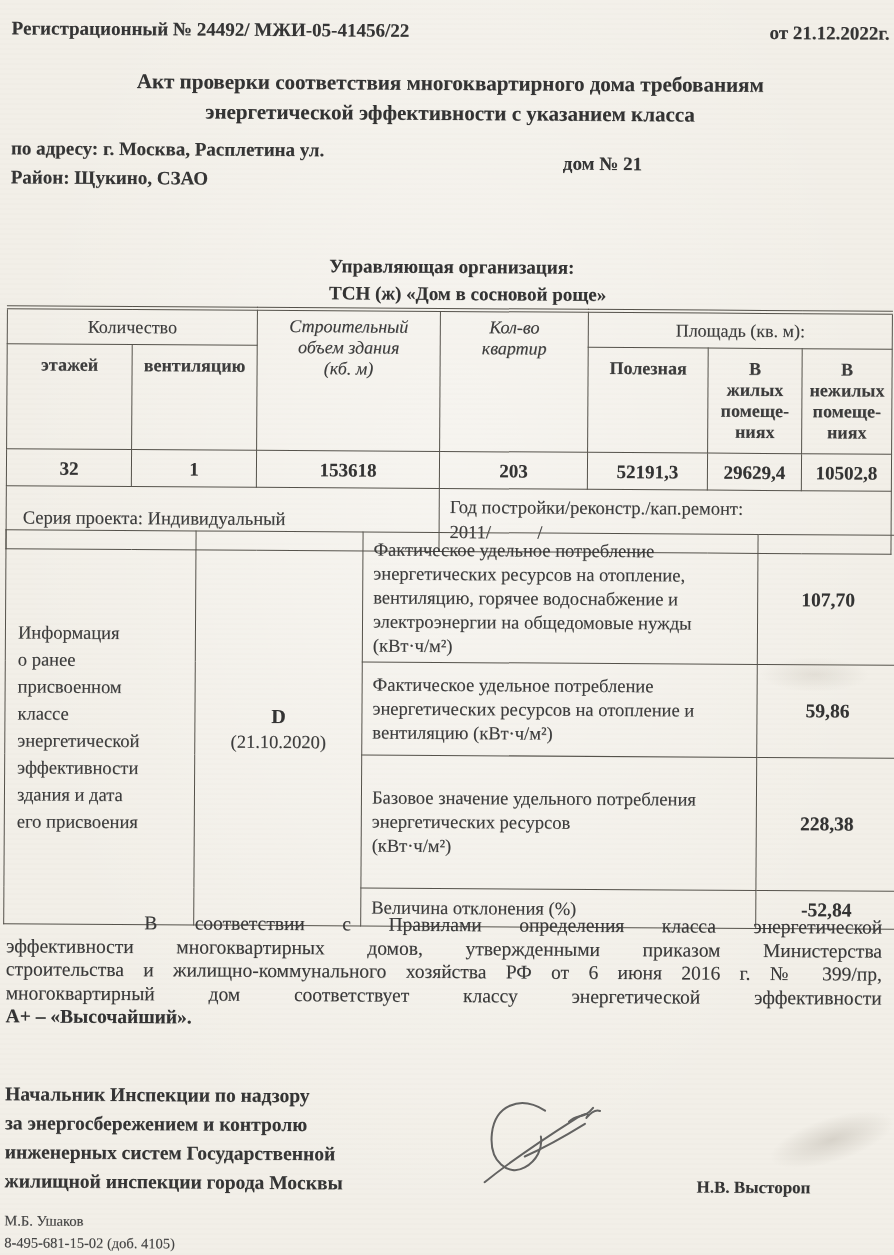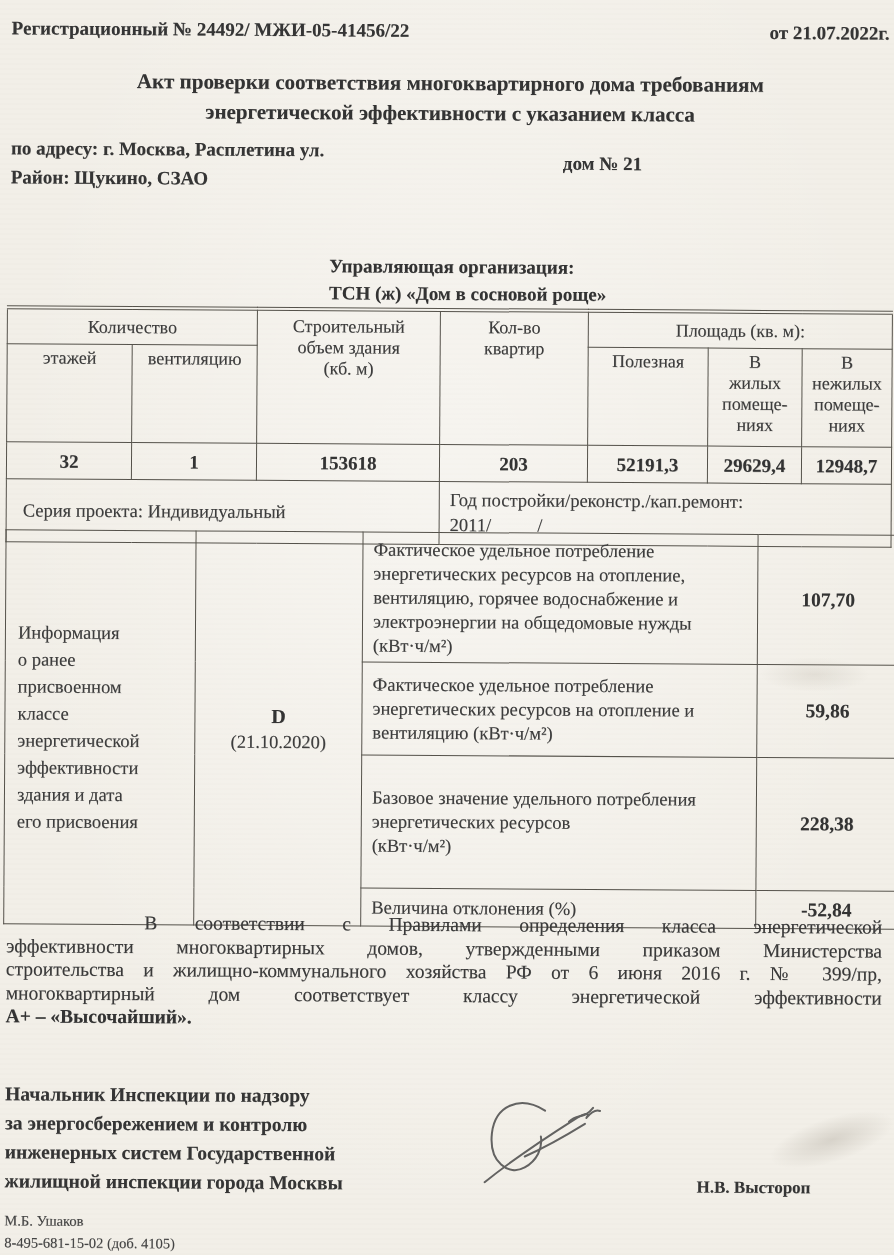--- a/index.html
+++ b/index.html
@@ -27,22 +27,22 @@
   .addr{top:136px;left:8px;width:878px;font-size:19px;font-weight:bold;line-height:29px;color:#353535;}
   .addr .house{position:absolute;left:552px;top:12px;}
   .mgmt{top:253px;left:327px;font-size:19px;font-weight:bold;line-height:27px;color:#333;}
 
   table{border-collapse:collapse;table-layout:fixed;}
   td{border:1.5px solid #55524b;overflow:hidden;}
 
   .t1{top:308px;left:5px;width:885px;border-top:4px double #55524b;}
   .t1 td{text-align:center;font-size:18px;line-height:21px;color:#3d3d3d;padding:2px 2px;}
   .t1 .h1 td{height:30px;}
-  .t1 .h2 td{height:92px;vertical-align:top;padding-top:3px;}
-  .t1 td.vtop{vertical-align:top;padding-top:5px;}
+  .t1 .h2 td{height:92px;vertical-align:top;padding-top:10px;font-weight:bold;}
+  .t1 td.vtop{vertical-align:top;padding-top:5px;font-style:italic;}
   .t1 .vals td{height:32px;font-size:19px;font-weight:bold;color:#333;}
   .t1 .series td{height:58px;text-align:left;font-size:18.5px;vertical-align:middle;}
   .t1 .series .scell{padding-left:16px;}
   .t1 .series .ycell{padding-left:10px;line-height:25px;}
 
   .t2{top:532px;left:5px;width:893px;}
   .t2 td{font-size:18.5px;color:#3d3d3d;}
   .t2 .lbl{vertical-align:middle;text-align:left;padding-left:12px;line-height:27px;}
   .t2 .cls{vertical-align:middle;text-align:center;line-height:26px;}
   .t2 .cls .dval{font-weight:bold;font-size:20px;color:#333;}
@@ -71,21 +71,21 @@
            background:radial-gradient(ellipse,rgba(170,163,150,0.22),rgba(0,0,0,0) 70%);}
 </style>
 </head>
 <body>
 
 <div class="page">
   <div class="rot">
 
     <div class="abs hdr-row">
       <span>Регистрационный № 24492/ МЖИ-05-41456/22</span>
-      <span>от 21.07.2022г.</span>
+      <span>от 21.12.2022г.</span>
     </div>
 
     <div class="abs title">
       <div>Акт проверки соответствия многоквартирного дома требованиям</div>
       <div>энергетической эффективности с указанием класса</div>
     </div>
 
     <div class="abs addr">
       <div style="position:relative;">
         <span>по адресу: г. Москва, Расплетина ул.</span>
@@ -132,21 +132,21 @@
 помеще-
 ниях</td>
       </tr>
       <tr class="vals">
         <td>32</td>
         <td>1</td>
         <td>153618</td>
         <td>203</td>
         <td>52191,3</td>
         <td>29629,4</td>
-        <td>12948,7</td>
+        <td>10502,8</td>
       </tr>
       <tr class="series">
         <td colspan="3" class="scell">Серия проекта: Индивидуальный</td>
         <td colspan="4" class="ycell">
           <div>Год постройки/реконстр./кап.ремонт:</div>
           <div>2011/&nbsp;&nbsp;&nbsp;&nbsp;&nbsp;&nbsp;&nbsp;&nbsp;&nbsp;&nbsp;/</div>
         </td>
       </tr>
       </tbody>
     </table>

